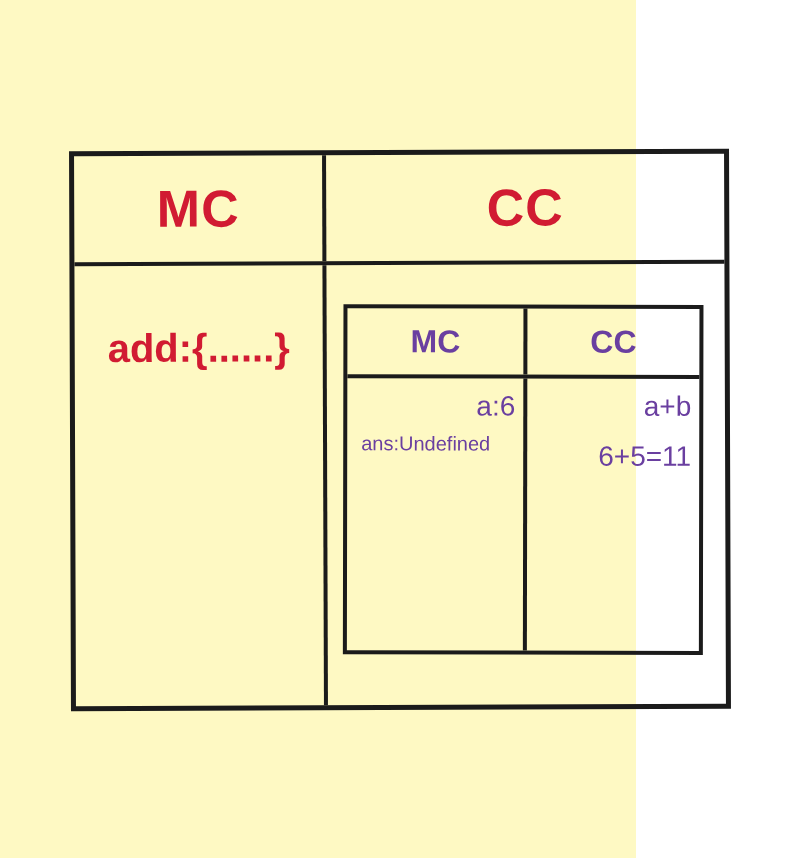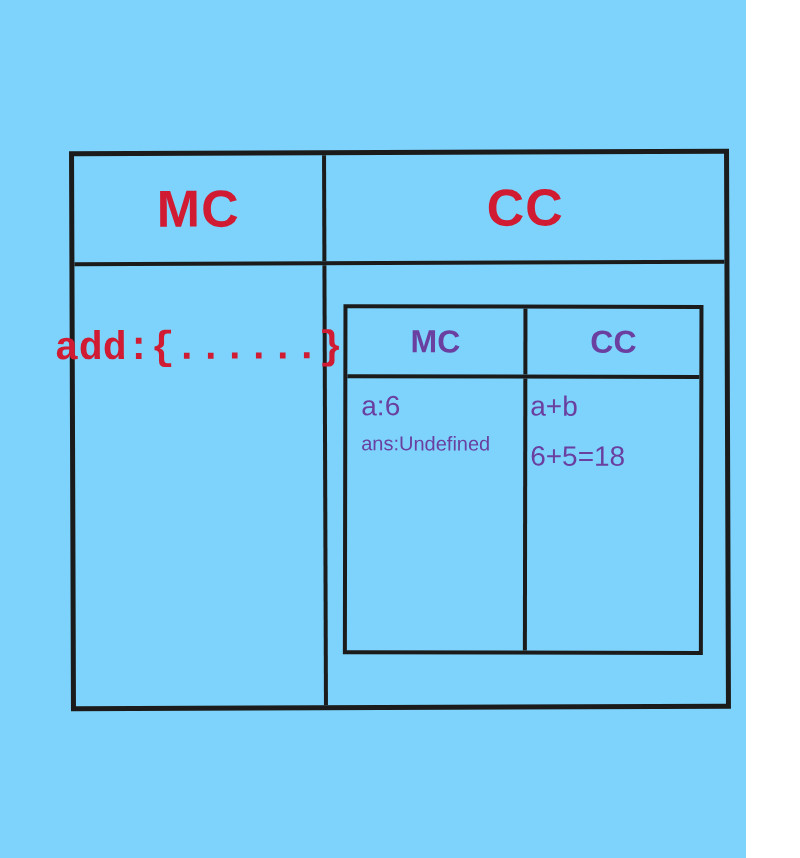--- a/index.html
+++ b/index.html
@@ -1,21 +1,21 @@
 <!DOCTYPE html>
 <html><head>
   <meta charset="utf-8">
   <style>
     * { box-sizing: border-box; margin: 0; padding: 0; }
     html, body { width: 800px; height: 858px; background: #ffffff; font-family: Arial, Helvetica, sans-serif; }
     .canvas {
       position: relative;
-      width: 746px;
+      width: 636px;
       height: 858px;
-      background: #7dd3fc;
+      background: #fef9c3;
     }
     
     .outer-table {
       position: absolute;
       left: 70px;
       top: 150px;
       width: 660px;
       height: 560px;
       border: 5px solid #1b1b1b;
       display: flex;
@@ -60,21 +60,20 @@
       font-size: 52px;
       font-weight: bold;
       color: #d11b32;
       letter-spacing: 1px;
     }
     .add-label {
       font-size: 40px;
       font-weight: bold;
       color: #d11b32;
       white-space: nowrap;
-      font-family: Liberation Mono, monospace;
     }
     
     .inner-table {
       width: 360px;
       height: 350px;
       border: 4px solid #1b1b1b;
       display: flex;
       flex-direction: column;
       margin-top: 10px;
     }
@@ -116,20 +115,21 @@
       gap: 18px;
     }
     .h-inner {
       font-size: 32px;
       font-weight: 600;
       color: #6a3fa0;
     }
     .vline {
       font-size: 28px;
       color: #6a3fa0;
+      text-align: right;
     }
     .vline-small {
       font-size: 20px;
       color: #6a3fa0;
     }
     
     .outer-table { transform: rotate(-0.2deg); }
     .inner-table { transform: rotate(0.3deg); }
   </style>
 </head>
@@ -169,21 +169,21 @@
 
           <div class="inner-body">
 
             <div class="icol-left-body">
               <span class="vline">a:6</span>
               <span class="vline-small">ans:Undefined</span>
             </div>
 
             <div class="icol-right-body">
               <span class="vline">a+b</span>
-              <span class="vline">6+5=18</span>
+              <span class="vline">6+5=11</span>
             </div>
 
           </div>
 
         </div>
 
       </div>
 
     </div>
 

